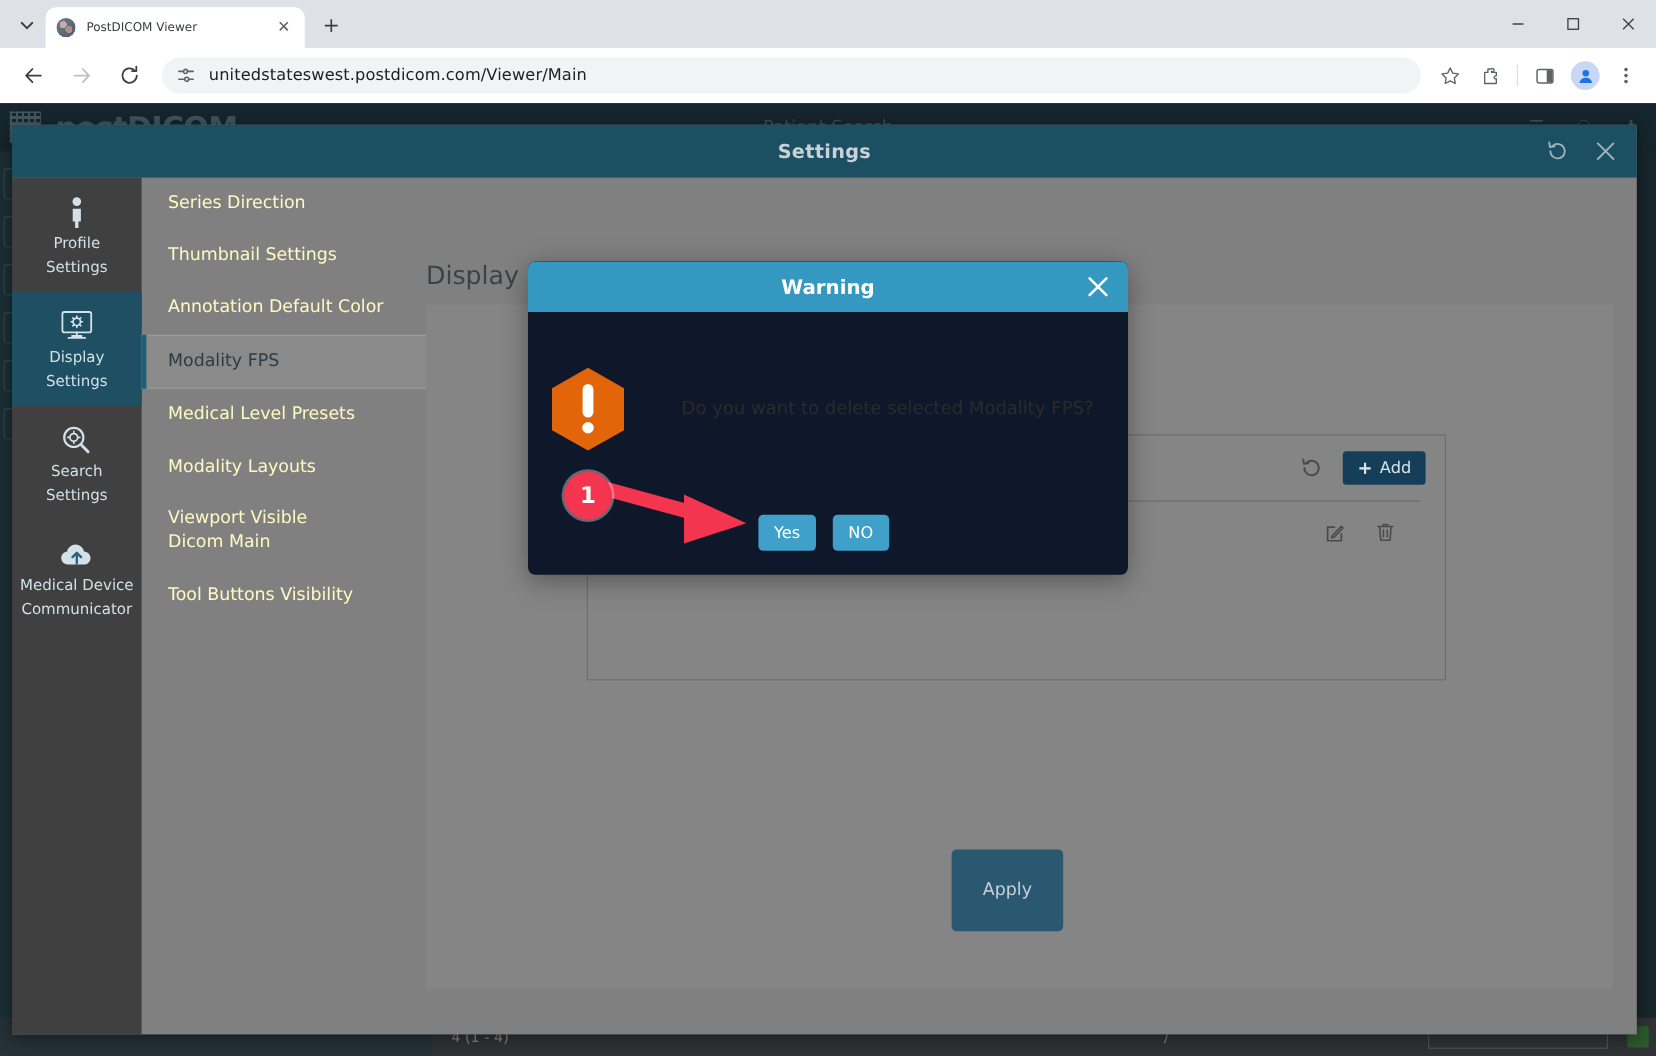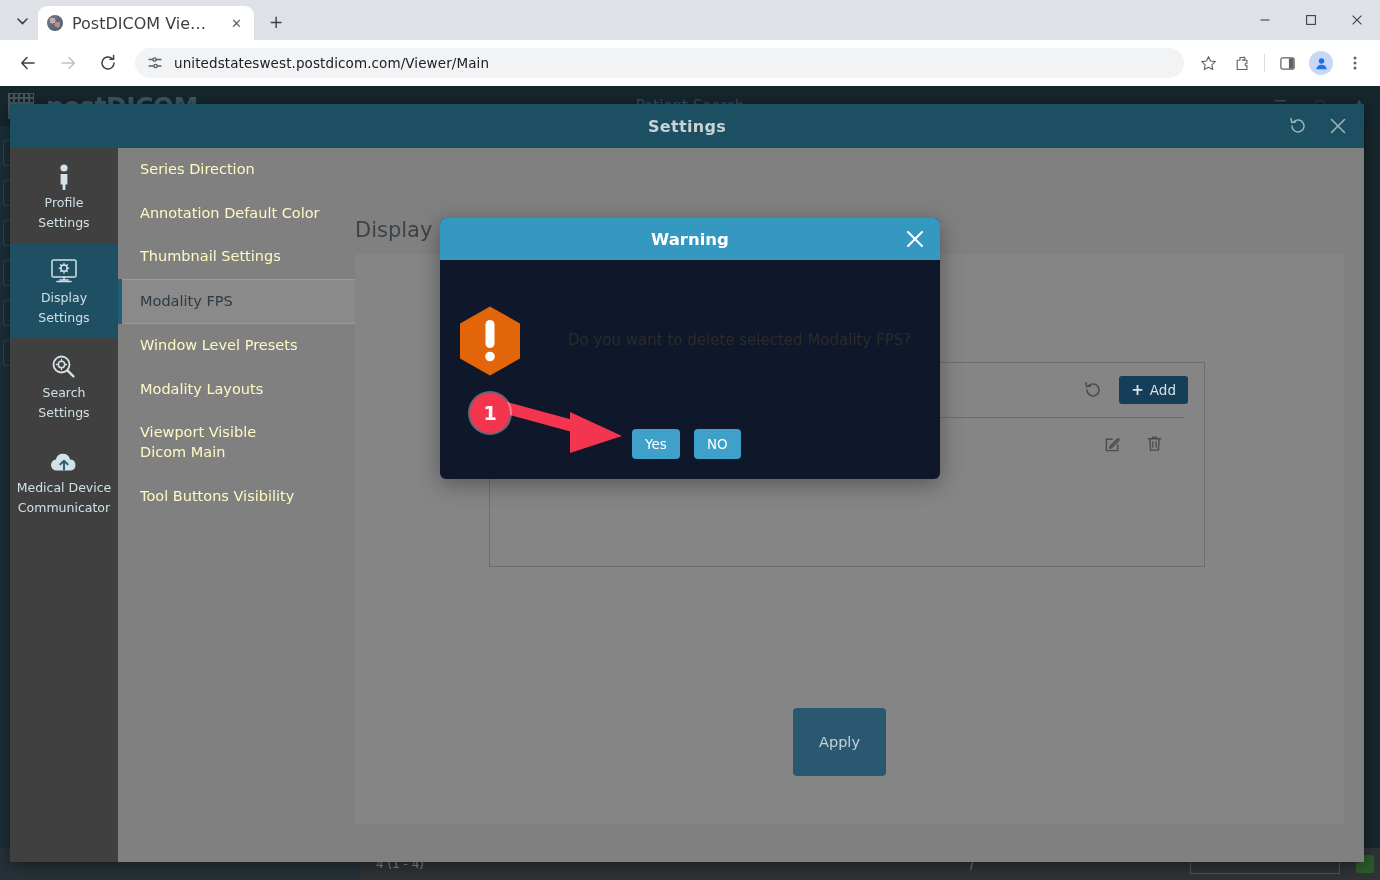--- a/index.html
+++ b/index.html
@@ -31,21 +31,21 @@
   }
   .tab-fav {
     width: 16px; height: 16px; border-radius: 50%;
     background:
       radial-gradient(circle at 35% 35%, #c9a9a9 0 3px, transparent 3px),
       radial-gradient(circle at 65% 60%, #b08c8c 0 3px, transparent 3px),
       linear-gradient(135deg, #6f7c8a, #4e5b68);
     flex: 0 0 auto;
   }
   .tab-title {
-    font-size: 16px; color: #3c4043; flex: 1;
+    font-size: 10px; color: #3c4043; flex: 1;
     white-space: nowrap; overflow: hidden; text-overflow: ellipsis;
   }
   .tab-close {
     width: 17px; height: 17px; display: flex; align-items: center;
     justify-content: center; color: #5f6368; font-size: 13px; flex: 0 0 auto;
   }
   .tab-new {
     width: 28px; height: 28px; margin-left: 8px; margin-bottom: 4px;
     display: flex; align-items: center; justify-content: center;
     color: #3c4043; font-size: 17px; border-radius: 50%;
@@ -469,24 +469,24 @@
                 <path d="M16 19.5V11M12.4 14.3L16 10.7l3.6 3.6" stroke="#2e6377" stroke-width="2" fill="none" stroke-linecap="round" stroke-linejoin="round"></path>
               </svg>
           </span>
           <span>Medical Device</span>
           <span>Communicator</span>
         </div>
       </div>
 
       <div class="menu-list">
         <div class="menu-item">Series Direction</div>
+        <div class="menu-item">Thumbnail Settings</div>
         <div class="menu-item">Annotation Default Color</div>
-        <div class="menu-item">Thumbnail Settings</div>
         <div class="menu-item active">Modality FPS</div>
-        <div class="menu-item">Window Level Presets</div>
+        <div class="menu-item">Medical Level Presets</div>
         <div class="menu-item">Modality Layouts</div>
         <div class="menu-item" style="width:170px">Viewport Visible Dicom Main</div>
         <div class="menu-item">Tool Buttons Visibility</div>
       </div>
 
       <div class="content">
         <div class="content-title">Display Settings</div>
         <div class="content-card">
           <div class="card-note">S", please click the "Apply" button.</div>
           <div class="table-box">

